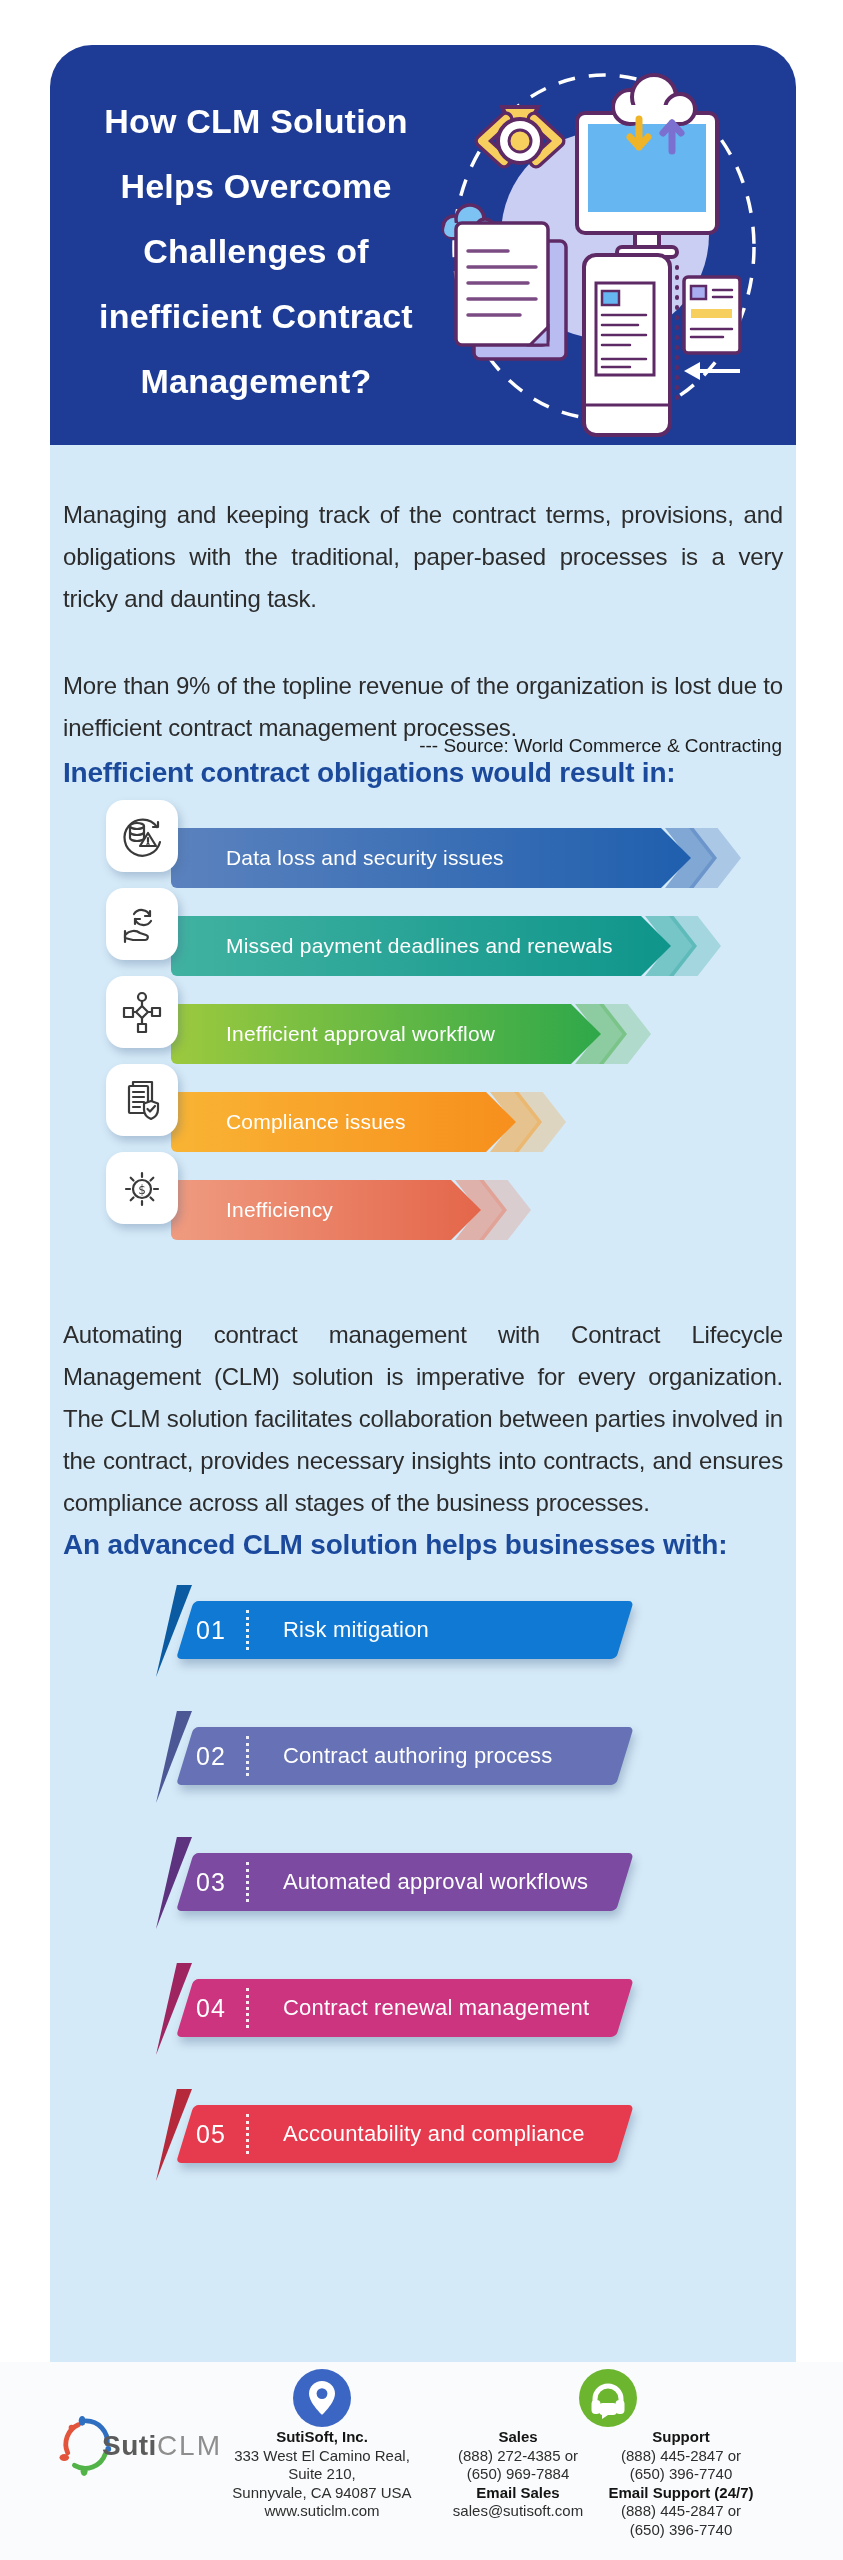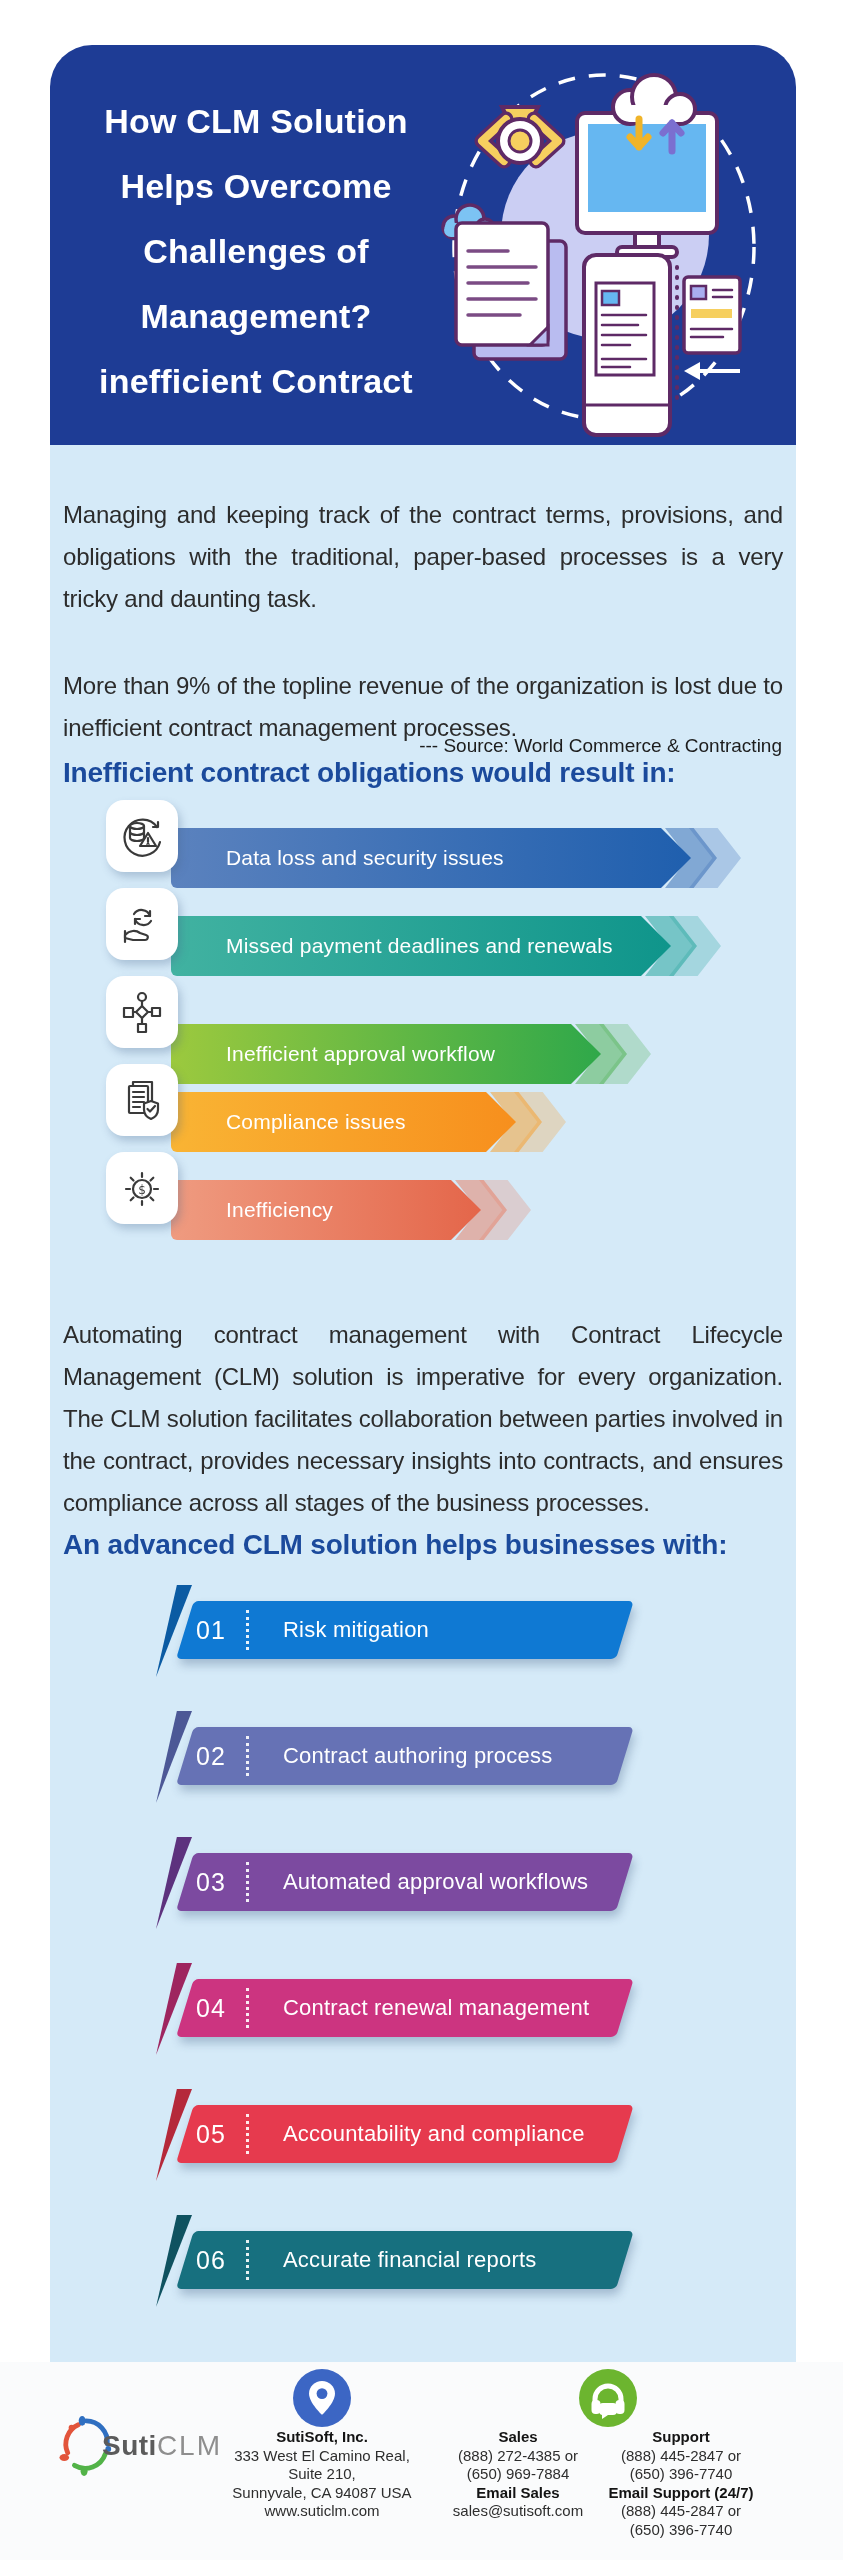--- a/index.html
+++ b/index.html
@@ -34,21 +34,21 @@
     display:flex;align-items:center;justify-content:center;}
   .banner{position:absolute;left:120px;top:28px;height:60px;}
   .banner-body{position:absolute;inset:0;z-index:1;border-radius:6px 0 0 6px;
     clip-path:polygon(0 0,calc(100% - 30px) 0,100% 50%,calc(100% - 30px) 100%,0 100%);
     display:flex;align-items:center;}
   .banner-label{margin-left:55px;color:#ffffff;font-size:21px;white-space:nowrap;letter-spacing:.2px;}
   .chev{position:absolute;top:0;height:100%;width:52px;z-index:0;
     clip-path:polygon(0 0,55% 0,100% 50%,55% 100%,0 100%,45% 50%);}
   .chev1{right:-26px;opacity:.5;}
   .chev2{right:-50px;opacity:.26;}
-  .w1{width:520px;} .w2{width:500px;} .w3{width:430px;margin-top:20px;} .w4{width:345px;} .w5{width:310px;}
+  .w1{width:520px;} .w2{width:500px;} .w3{width:430px;} .w4{width:345px;} .w5{width:310px;}
   .g1{background:linear-gradient(90deg,#5b82be,#1f5fae);} .c1{background:#2e66b0;}
   .g2{background:linear-gradient(90deg,#41b2a1,#0f958b);} .c2{background:#17a096;}
   .g3{background:linear-gradient(90deg,#9cc93e,#2fa84a);} .c3{background:#46ad48;}
   .g4{background:linear-gradient(90deg,#f9b434,#f78f1d);} .c4{background:#f79b24;}
   .g5{background:linear-gradient(90deg,#ef9b80,#e4664a);} .c5{background:#e87a5d;}
 
   
   .p3{top:845px;}
 
   
@@ -90,22 +90,22 @@
 </head>
 <body>
 
 <div class="page">
 
   <div class="header-card">
     <div class="title">
       <div>How CLM Solution</div>
       <div>Helps Overcome</div>
       <div>Challenges of</div>
+      <div>inefficient Contract</div>
       <div>Management?</div>
-      <div>inefficient Contract</div>
     </div>
     <svg class="illu" width="350" height="390" viewBox="0 0 350 390">
       <ellipse cx="172" cy="192" rx="150" ry="172" fill="none" stroke="#ffffff" stroke-width="3.5" stroke-dasharray="17 14"></ellipse>
       <circle cx="173" cy="180" r="104" fill="#cbcef3"></circle>
 
       <rect x="145" y="58" width="140" height="120" rx="8" fill="#ffffff" stroke="#5e2a66" stroke-width="4"></rect>
       <rect x="156" y="69" width="118" height="88" fill="#66b7f1"></rect>
       <g stroke="#5e2a66" stroke-width="4" fill="#ffffff">
         <circle cx="198" cy="52" r="17"></circle>
           <circle cx="222" cy="42" r="22"></circle>
@@ -347,31 +347,20 @@
           <div class="rib-shard s5"></div>
           <div class="rib-main m5"></div>
           <div class="rib-content">
             <span class="rib-num">05</span>
             <span class="rib-div"></span>
             <span class="rib-label">Accountability and compliance</span>
           </div>
         </div>
       </div>
 
-      <div class="rib-row">
-        <div class="rib">
-          <div class="rib-shard s6"></div>
-          <div class="rib-main m6"></div>
-          <div class="rib-content">
-            <span class="rib-num">06</span>
-            <span class="rib-div"></span>
-            <span class="rib-label">Accurate financial reports</span>
-          </div>
-        </div>
-      </div>
 
     </div>
   </div>
 
   <div class="footer">
 
     <div class="logo">
       <svg width="58" height="60" viewBox="0 0 60 62">
         <g fill="none" stroke-linecap="round">
           <path d="M10 38 A22 22 0 0 1 21 9" stroke="#e2543b" stroke-width="5"></path>

